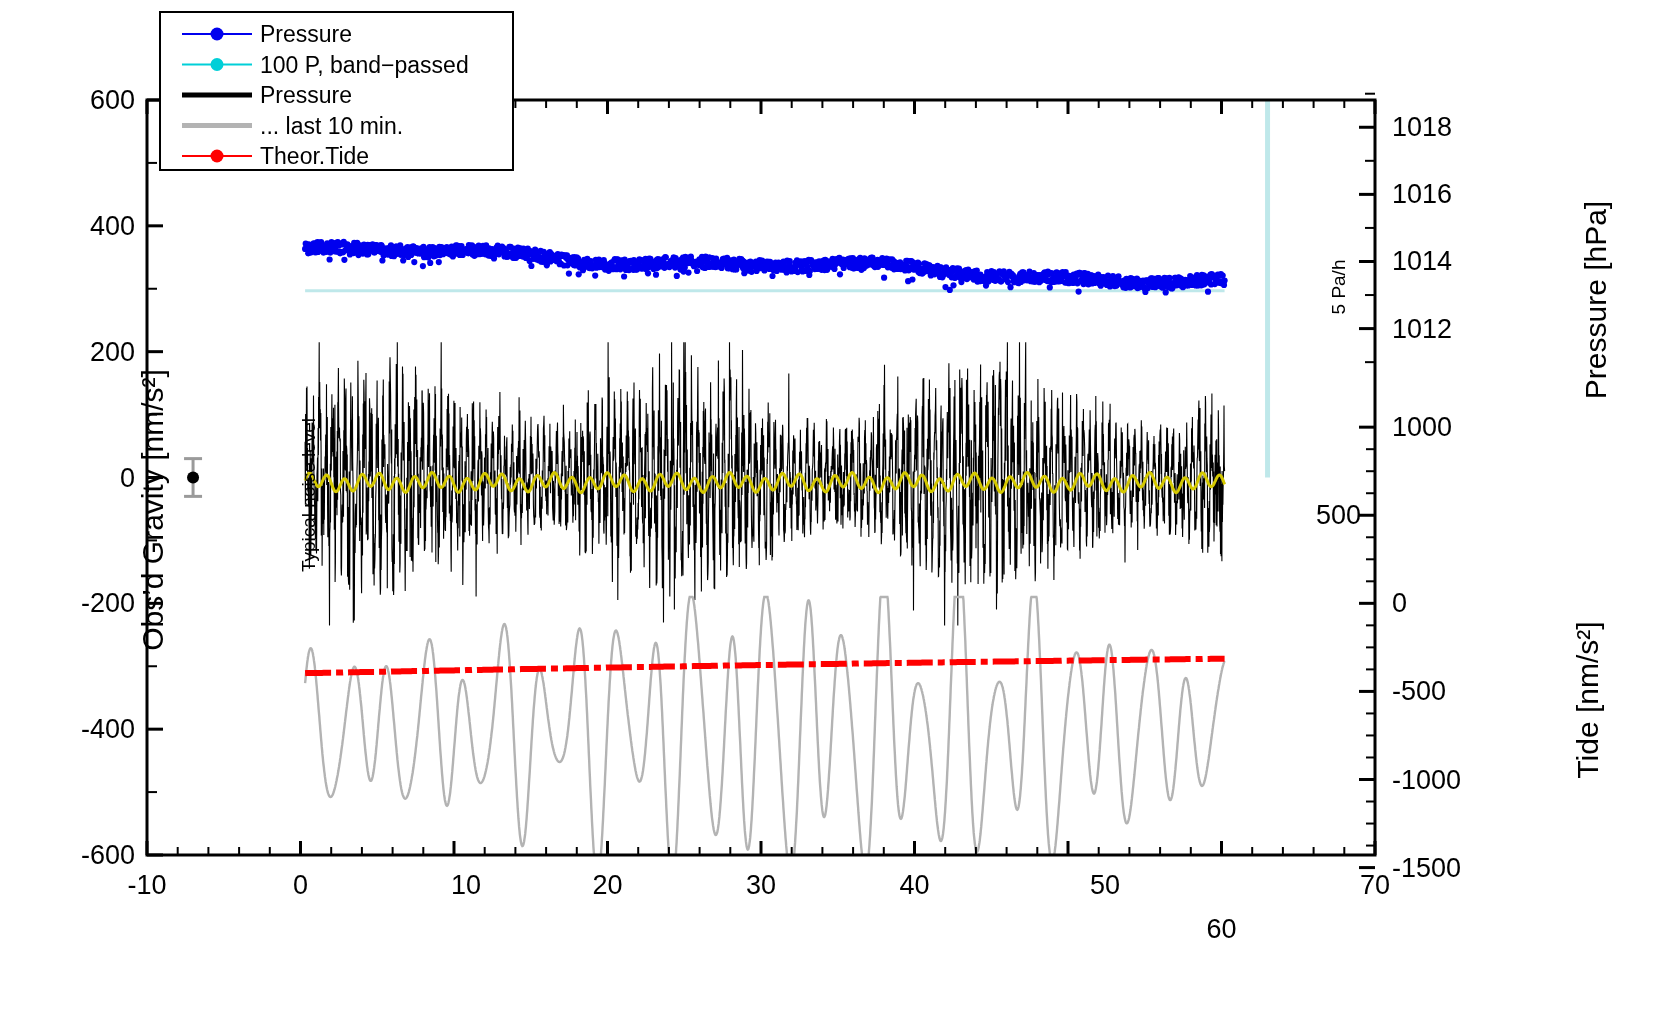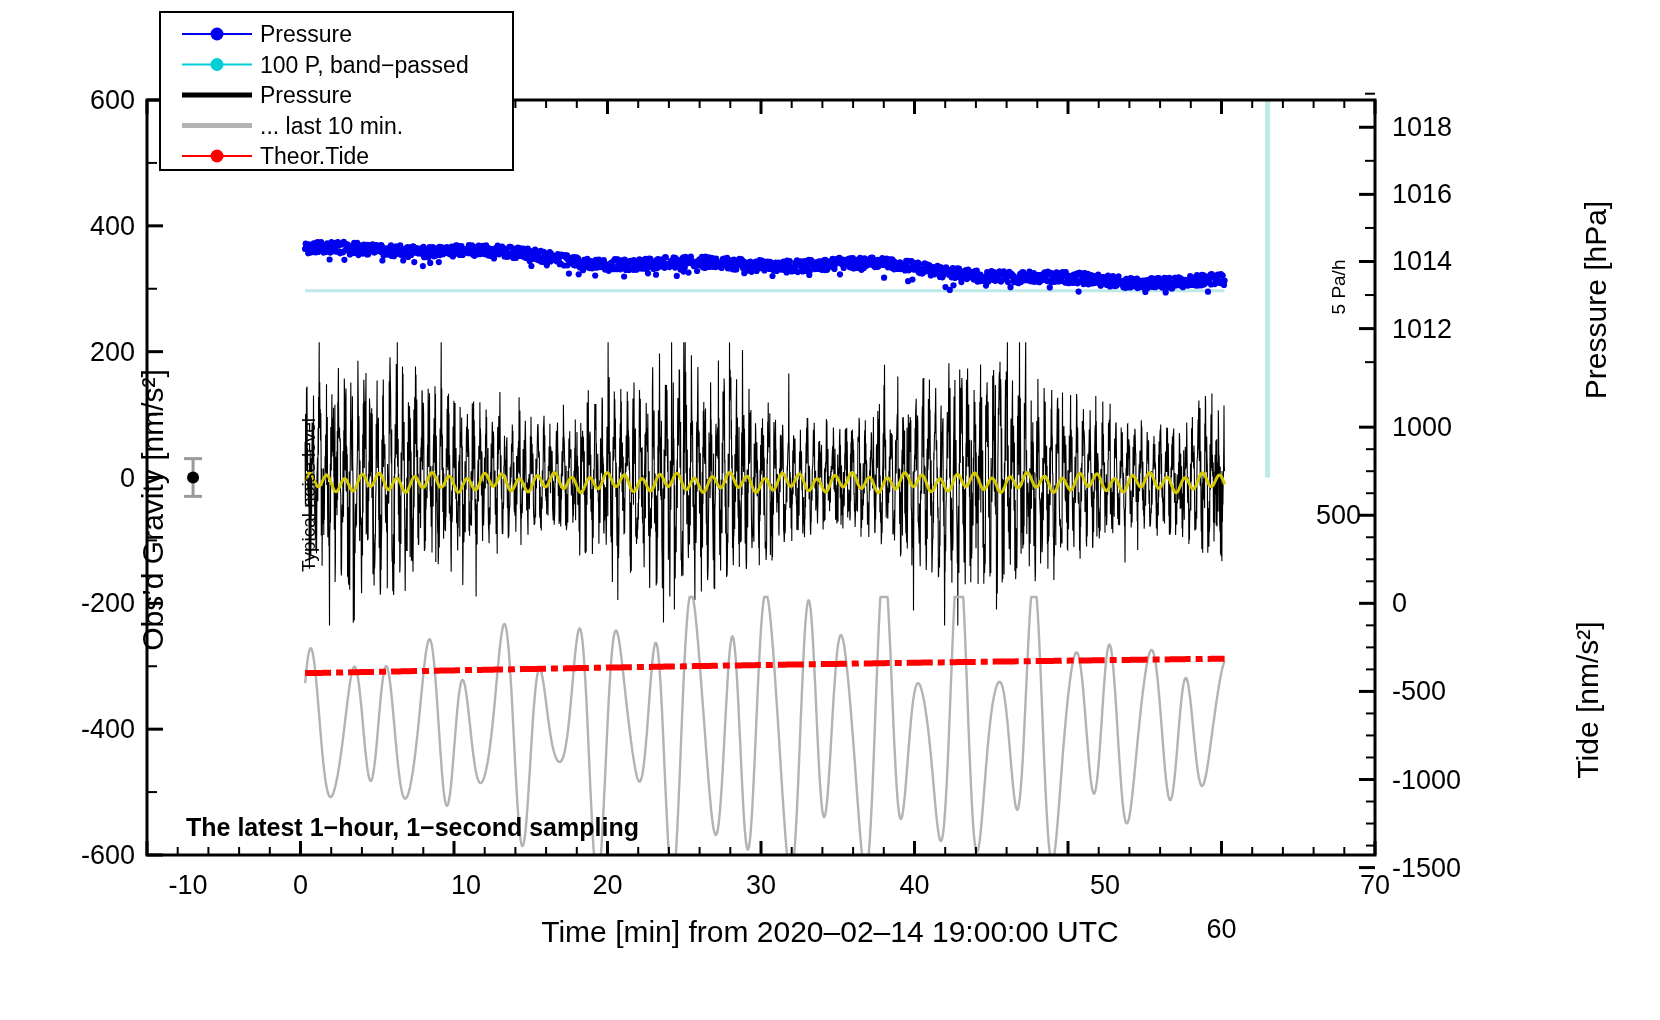--- a/index.html
+++ b/index.html
@@ -1695,33 +1695,31 @@
 
   <div style="position:absolute;left:12px;top:510px;transform:translateY(-50%) rotate(-90deg);
               transform-origin:center;white-space:nowrap;" class="axlbl">Obs’d Gravity [nm/s²]</div>
 
   <div style="position:absolute;left:1497px;top:300px;transform:translateY(-50%) rotate(-90deg);
               transform-origin:center;white-space:nowrap;" class="axlbl">Pressure [hPa]</div>
 
   <div style="position:absolute;left:1509px;top:700px;transform:translateY(-50%) rotate(-90deg);
               transform-origin:center;white-space:nowrap;" class="axlbl">Tide [nm/s²]</div>
 
-  <div style="position:absolute;left:50%;top:915px;transform:translateX(-50%);white-space:nowrap;" class="axlbl">Time [min] from 2020‒02‒14 19:00:00 UTC</div>
 
   <div style="position:absolute;left:232px;top:495px;transform:translateY(-50%) rotate(-90deg);
               transform-origin:center;white-space:nowrap;" class="small">Typical noise level</div>
 
   <div style="position:absolute;left:1312px;top:287px;transform:translateY(-50%) rotate(-90deg);
               transform-origin:center;white-space:nowrap;" class="small">5 Pa/h</div>
 
-  <div style="position:absolute;left:186px;top:813px;" class="anno">The latest 1−hour, 1−second sampling</div>
 
 
   <div id="ticklabels">
-      <div class="tick" style="position: absolute; white-space: nowrap; left: 147px; top: 885px; transform: translate(-50%, -50%); margin-left: 41px;">-10</div>
+      <div class="tick" style="position: absolute; white-space: nowrap; left: 147px; top: 885px; transform: translate(-50%, -50%);">-10</div>
       <div class="tick" style="position: absolute; white-space: nowrap; left: 300.5px; top: 885px; transform: translate(-50%, -50%);">0</div>
       <div class="tick" style="position: absolute; white-space: nowrap; left: 454px; top: 885px; transform: translate(-50%, -50%); margin-left: 12px;">10</div>
       <div class="tick" style="position: absolute; white-space: nowrap; left: 607.5px; top: 885px; transform: translate(-50%, -50%);">20</div>
       <div class="tick" style="position: absolute; white-space: nowrap; left: 761px; top: 885px; transform: translate(-50%, -50%);">30</div>
       <div class="tick" style="position: absolute; white-space: nowrap; left: 914.5px; top: 885px; transform: translate(-50%, -50%);">40</div>
       <div class="tick" style="position: absolute; white-space: nowrap; left: 1068px; top: 885px; transform: translate(-50%, -50%); margin-left: 37px;">50</div>
       <div class="tick" style="position: absolute; white-space: nowrap; left: 1221.5px; top: 885px; transform: translate(-50%, -50%); margin-top: 44px;">60</div>
       <div class="tick" style="position: absolute; white-space: nowrap; left: 1375px; top: 885px; transform: translate(-50%, -50%);">70</div>
       <div class="tick" style="position: absolute; white-space: nowrap; left: 135px; top: 100px; transform: translate(-100%, -50%);">600</div>
       <div class="tick" style="position: absolute; white-space: nowrap; left: 135px; top: 225.833px; transform: translate(-100%, -50%);">400</div>

